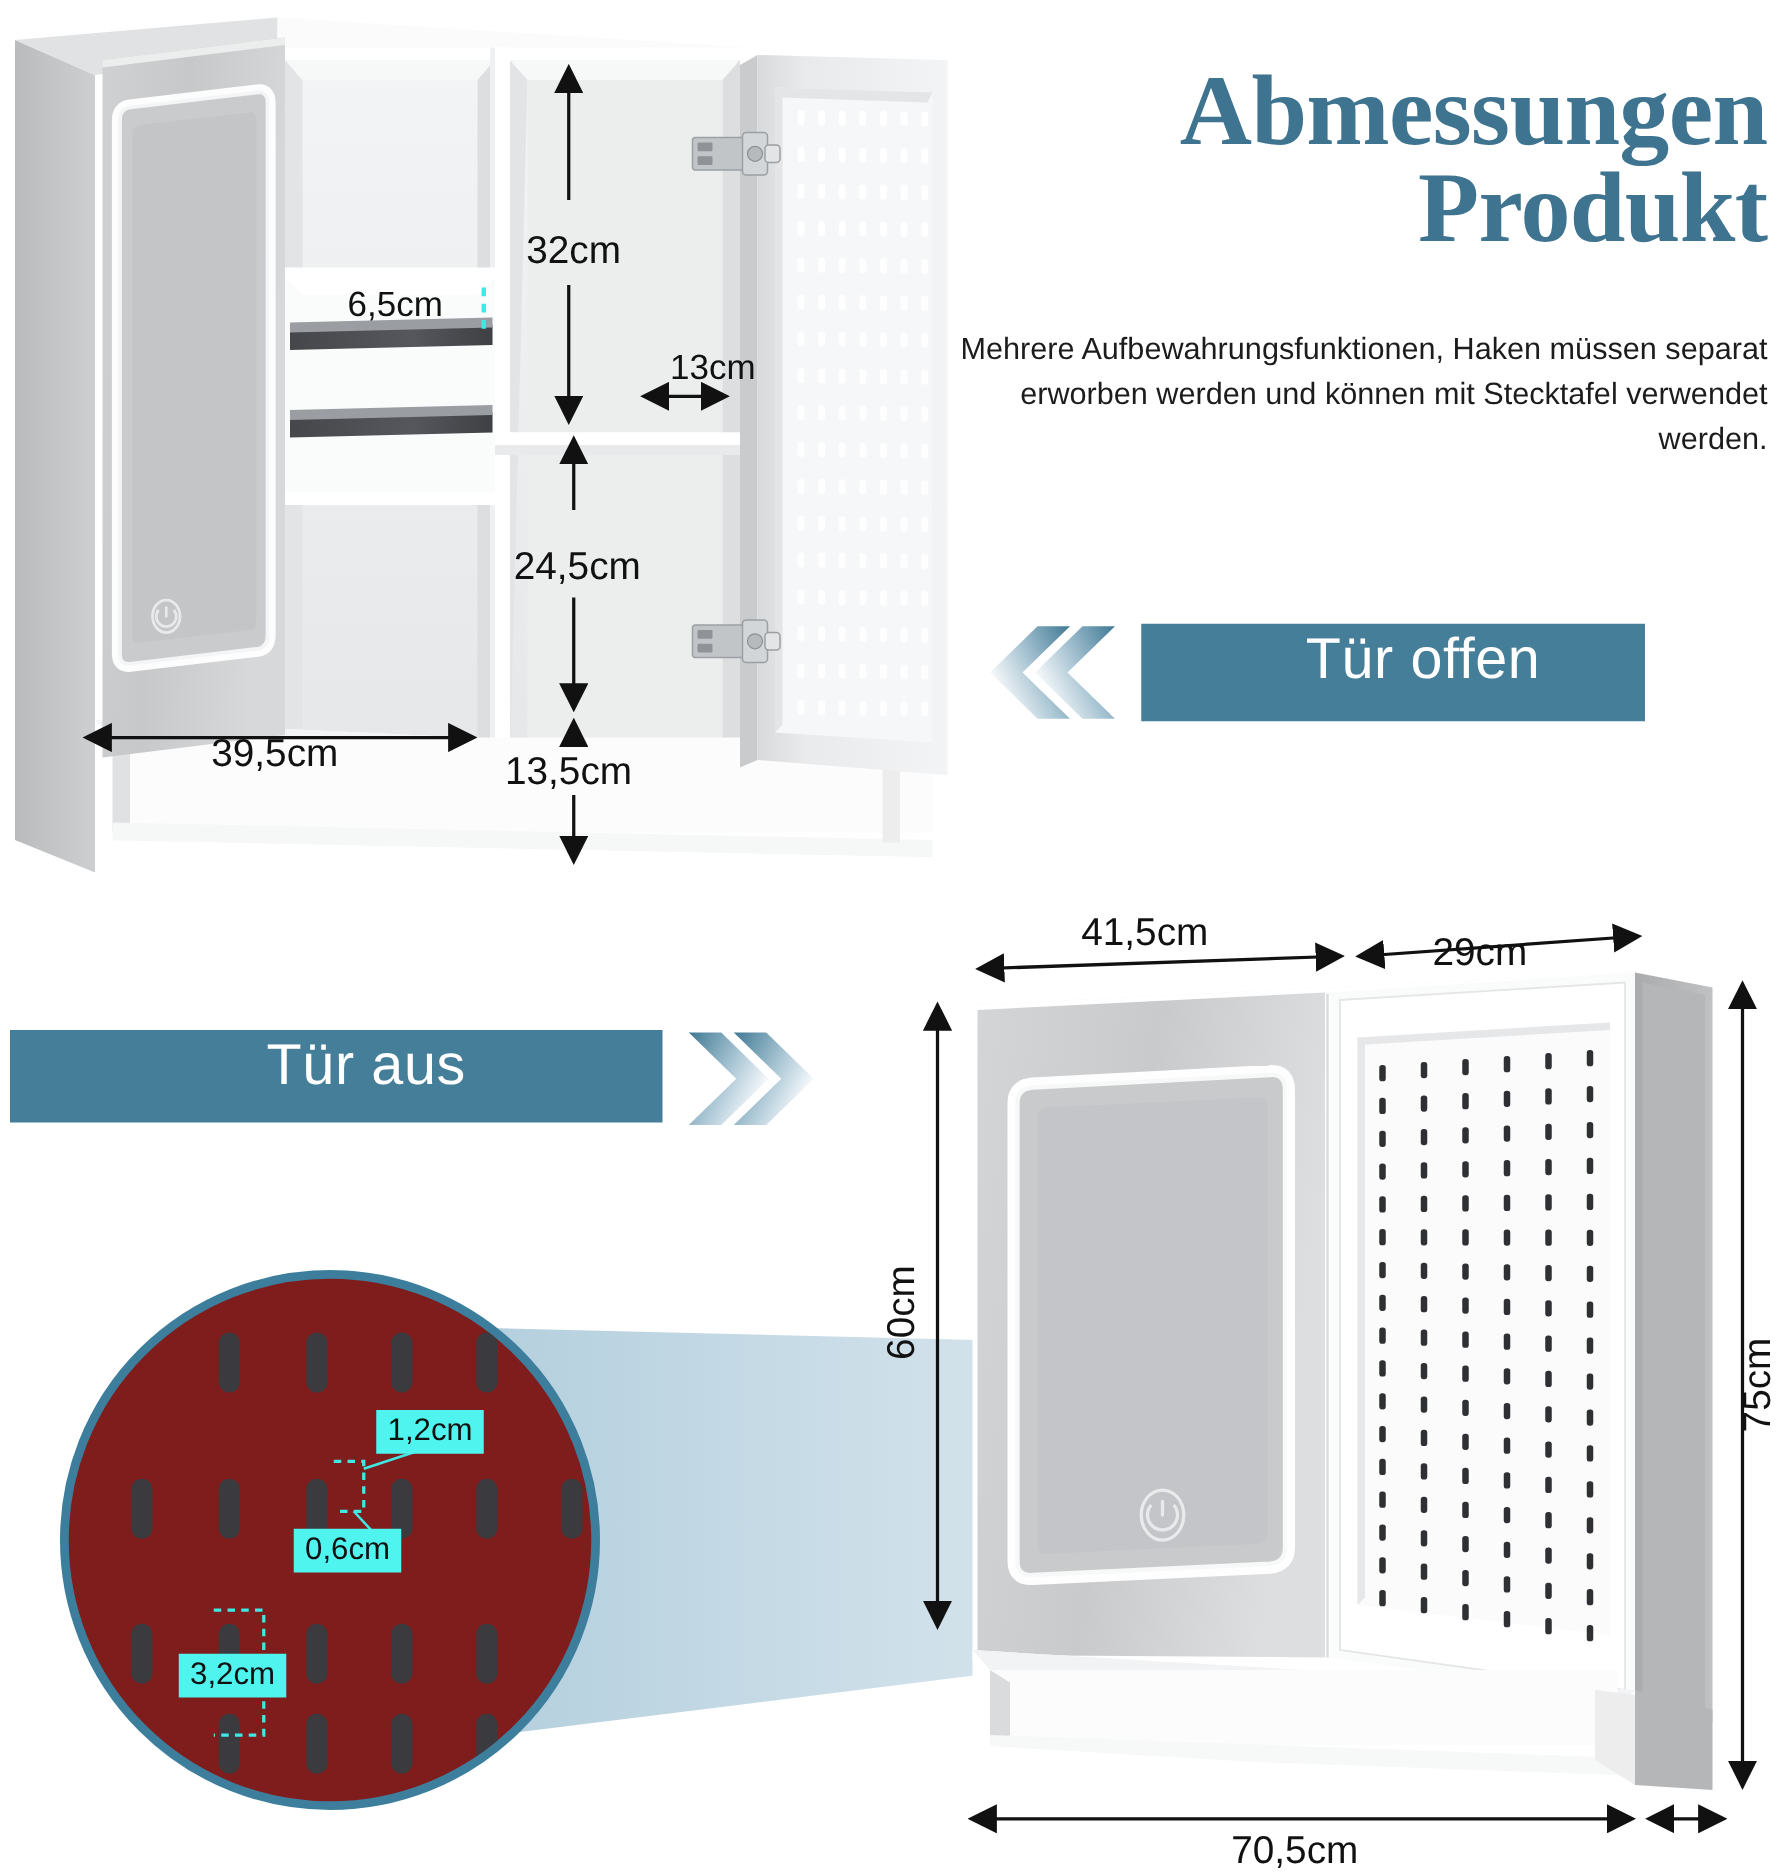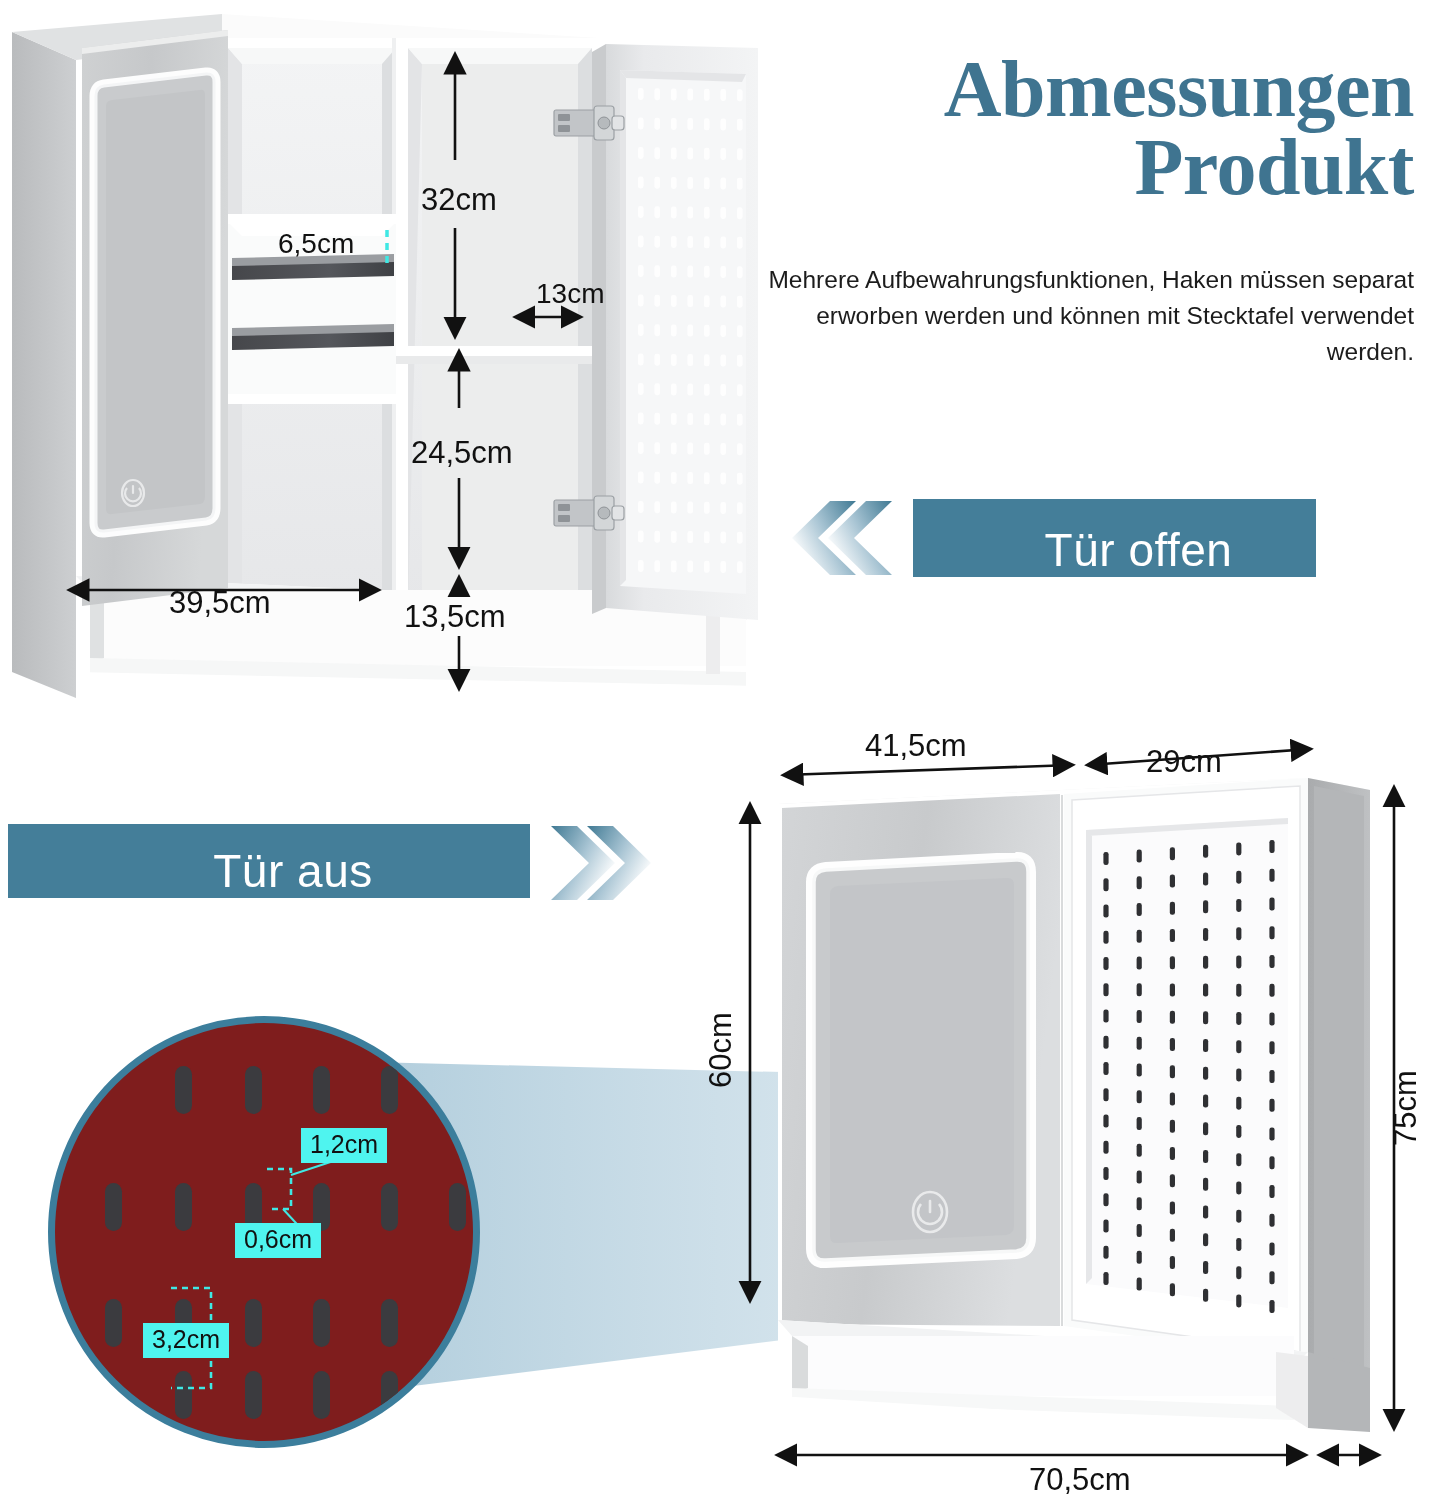--- a/index.html
+++ b/index.html
@@ -27,21 +27,21 @@
     position: absolute; right: 18px; top: 262px; width: 660px;
     text-align: right;
     font-size: 24.5px; line-height: 1.46; color: #1c1c1c;
     font-family: "Liberation Sans", sans-serif;
   }
 
   
   .banner {
     position: absolute;
     background: #447E99;
-    display: flex; align-items: flex-end; justify-content: center;
+    display: flex; align-items: flex-start; justify-content: center;
     color: #ffffff;
     font-size: 46px;
     letter-spacing: 0.5px;
     padding-left: 48px;
   }
   #banner-open  { left: 913px; top: 499px; width: 403px; height: 78px; }
   #banner-closed{ left: 8px;   top: 824px; width: 522px; height: 74px; }
 
   .chev-group { position: absolute; display: flex; align-items: center; }
   #chev-left  { left: 786px; top: 497px; height: 82px; }
@@ -636,16 +636,16 @@
 
     <line x1="778" y1="1455" x2="1305" y2="1455" stroke="#111" stroke-width="2.6" marker-end="url(#ah)" marker-start="url(#ah2)"></line>
 
     <line x1="1320" y1="1455" x2="1378" y2="1455" stroke="#111" stroke-width="2.6" marker-end="url(#ah)" marker-start="url(#ah2)"></line>
   </svg>
 
   <div class="dim big" style="left:865px; top:700px;margin-top:28px;">41,5cm</div>
   <div class="dim big" style="left:1146px; top:714px;margin-top:30px;">29cm</div>
   <div class="dim big rot" style="left:683px; top:1032px; transform:rotate(-90deg);">60cm</div>
   <div class="dim big rot" style="left:1368px; top:1090px; transform:rotate(-90deg);">75cm</div>
-  <div class="dim big" style="left:985px; top:1462px;margin-left:44px;">70,5cm</div>
+  <div class="dim big" style="left:985px; top:1462px;">70,5cm</div>
   <div class="dim big" style="left:1302px; top:1463px;margin-top:40px;">14,5cm</div>
 
 </div>
 
 </body></html>

